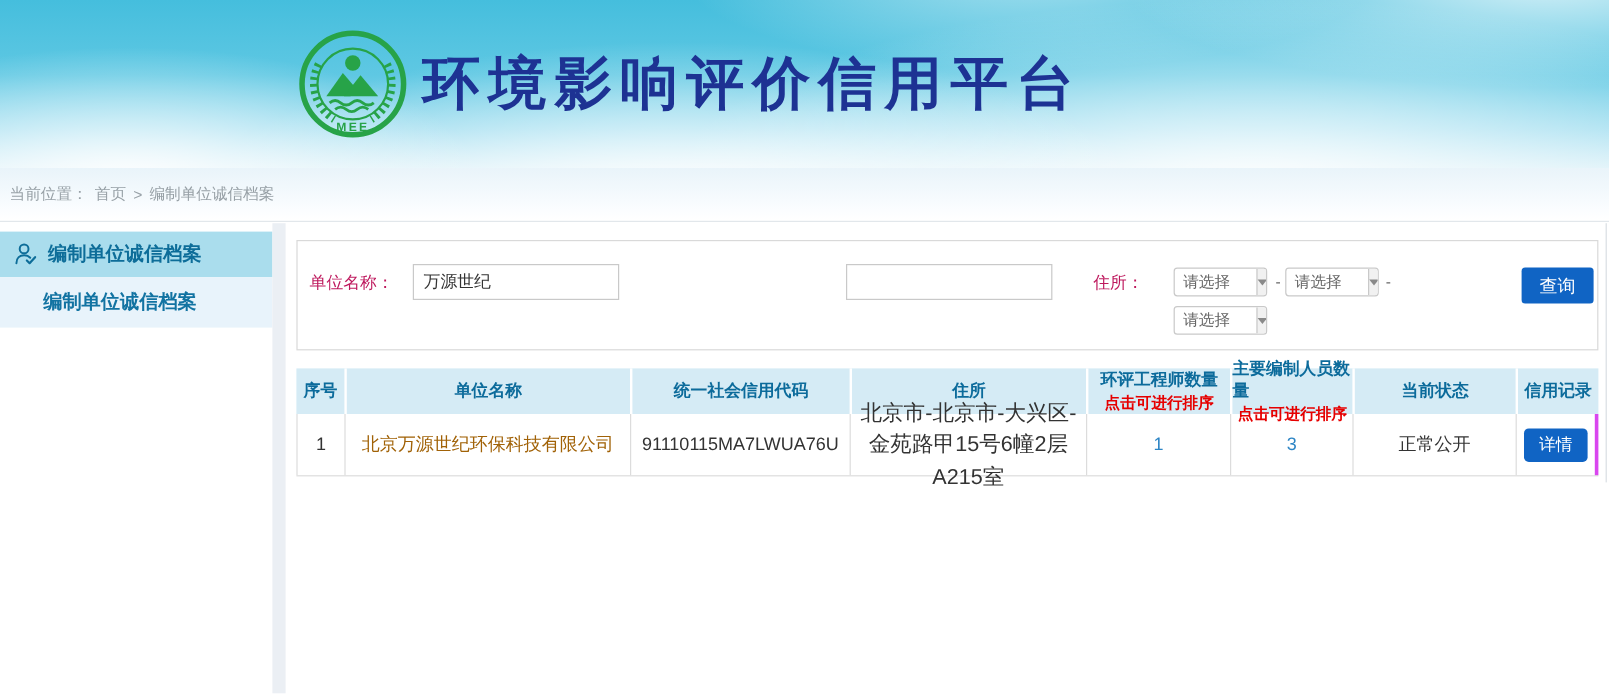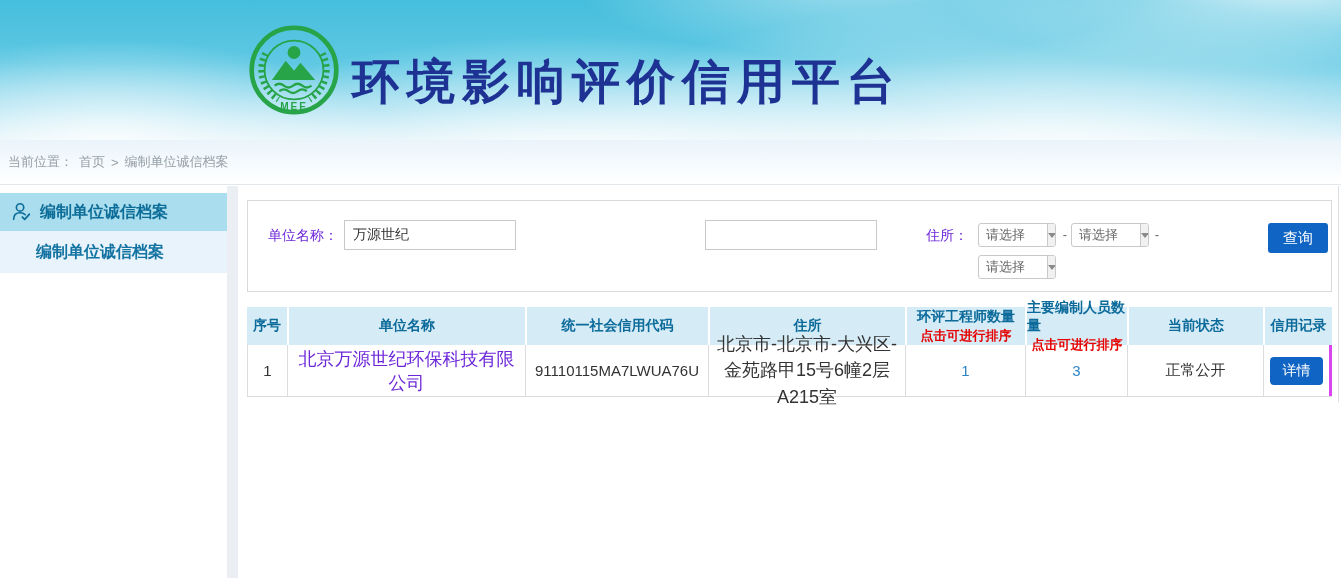--- a/index.html
+++ b/index.html
@@ -12,21 +12,21 @@
     background:
       radial-gradient(ellipse 420px 160px at 8% 108%,  rgba(255,255,255,.95), rgba(255,255,255,0) 70%),
       radial-gradient(ellipse 560px 190px at 42% 120%, rgba(255,255,255,.92), rgba(255,255,255,0) 70%),
       radial-gradient(ellipse 680px 220px at 78% 112%, rgba(255,255,255,.9),  rgba(255,255,255,0) 72%),
       radial-gradient(ellipse 500px 120px at 96% -8%,  rgba(255,255,255,.75), rgba(255,255,255,0) 70%),
       radial-gradient(ellipse 420px 120px at 64% -18%, rgba(255,255,255,.55), rgba(255,255,255,0) 70%),
       linear-gradient(180deg,#45bedd 0%,#5fc8e3 45%,#9cdcef 78%,#d5eef7 100%);
   }
   .logo { position:absolute; left:248px; top:24px; width:92px; height:92px; }
   .site-title { position:absolute; left:352px; top:38px; font-size:48px; font-weight:bold;
-    color:#1d3293; letter-spacing:7px; white-space:nowrap;margin-top:12px; }
+    color:#1d3293; letter-spacing:7px; white-space:nowrap; }
 
   
   .crumb-bar { position:absolute; left:0; top:140px; width:1341px; height:45px;
     background:linear-gradient(180deg,#e9f4fa 0%, #fbfdff 80%, #ffffff 100%);
     border-bottom:1px solid #e2e7eb; display:flex; align-items:center; padding-left:8px;
     font-size:13px; color:#97a0a6; }
   .crumb-bar span { margin-right:6px; }
 
   
   .side-item-1 { position:absolute; left:0; top:193px; width:227px; height:38px;
@@ -35,21 +35,21 @@
   .side-item-1 .txt { margin-left:8px; }
   .side-item-2 { position:absolute; left:0; top:231px; width:227px; height:42px;
     background:#e8f3fb; display:flex; align-items:center; padding-left:36px;
     color:#1273a2; font-size:16px; font-weight:bold; cursor:pointer; }
   .side-divider { position:absolute; left:227px; top:186px; width:11px; height:392px; background:#ebeff4; }
   .right-line { position:absolute; left:1338px; top:186px; width:1px; height:216px; background:#d9dee3; }
 
   
   .panel { position:absolute; left:247px; top:200px; width:1085px; height:92px;
     background:#fff; border:1px solid #d9d9d9; }
-  .panel .lbl { position:absolute; height:30px; line-height:30px; font-size:14px; color:#6d28d9; text-align:right; }
+  .panel .lbl { position:absolute; height:30px; line-height:30px; font-size:14px; color:#be185d; text-align:center; }
   .lbl-company { left:0; top:19px; width:90px; }
   .lbl-code    { left:330px; top:19px; width:120px; }
   .lbl-addr    { left:648px; top:19px; width:72px; }
   .panel input[type=text] { position:absolute; height:30px; border:1px solid #c9c9c9; background:#fff;
     font-size:14px; color:#333; padding:14px 8px; font-family:inherit; outline:none; }
   .in-company { left:96px;  top:19px; width:172px; }
   .in-code    { left:457px; top:19px; width:172px; }
   .combo { position:absolute; width:78px; height:24px; border:1px solid #c9c9c9; border-radius:3px;
     background:#fff; display:flex; cursor:pointer; overflow:hidden;gap:22px; }
   .combo .val { flex:1; font-size:13px; color:#666; line-height:22px; padding-left:7px; white-space:nowrap; }
@@ -74,21 +74,21 @@
     color:#0c6b9b; font-size:14px; font-weight:bold; border-left:2px solid #fff; }
   .thead .cell:first-child { border-left:none; }
   .thead .hint { color:#e60000; font-size:13px; font-weight:bold; margin-top:1px; }
   .tbody { height:52px; background:#fff; border-bottom:1px solid #dcdcdc; }
   .tbody .cell { display:flex; align-items:center; justify-content:center; text-align:center;
     font-size:15px; color:#333; border-left:1px solid #dcdcdc; padding:0 6px; }
   .tbody .cell:first-child { border-left:1px solid #dcdcdc; }
   .tbody .cell:last-child { border-right:3px solid #d946ef; }
   .c0{width:40px;} .c1{width:238px;} .c2{width:183px;} .c3{width:197px;}
   .c4{width:120px;} .c5{width:102px;} .c6{width:136px;} .c7{width:69px;}
-  .link-company { color:#6d28d9; cursor:pointer; font-size:18px; }
+  .link-company { color:#a16207; cursor:pointer; font-size:15px; }
   .link-count { color:#2d85c5; cursor:pointer; font-size:15px; }
   .addr { font-size:18px; line-height:1.45; }
   .btn-detail { width:54px; height:28px; background:#1064c4; color:#fff; border:none;
     border-radius:4px; font-size:14px; font-family:inherit; cursor:pointer; }
 </style>
 </head>
 <body>
 
 <div class="page">
 

